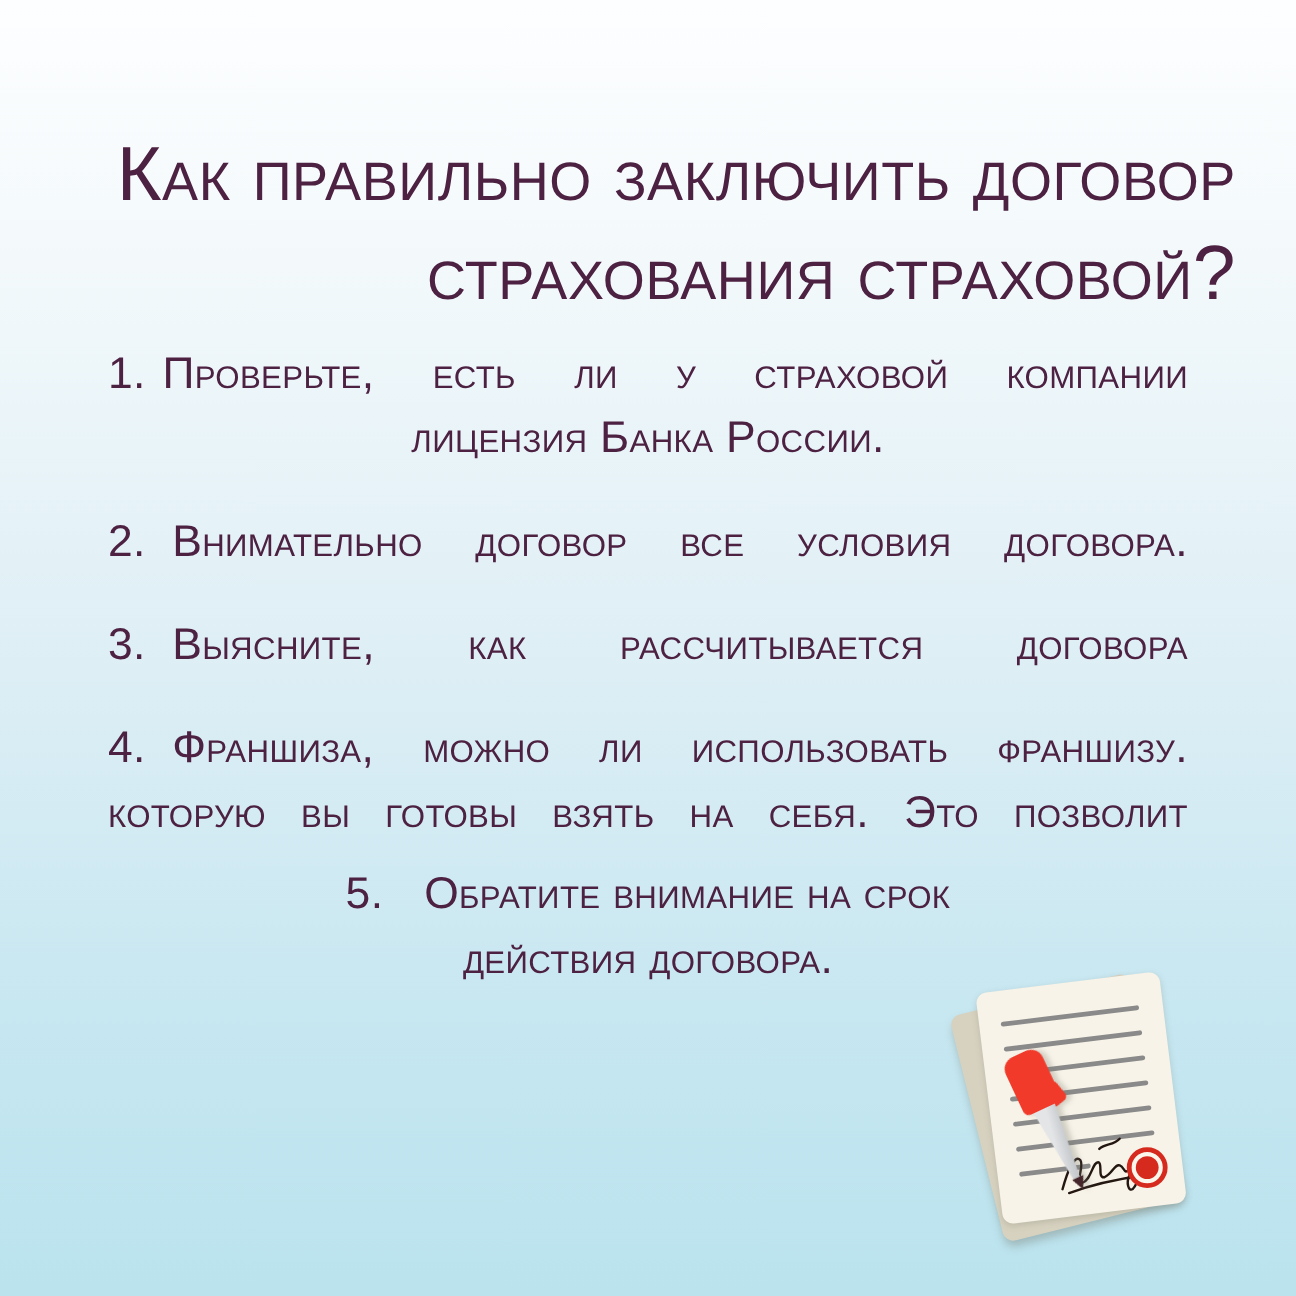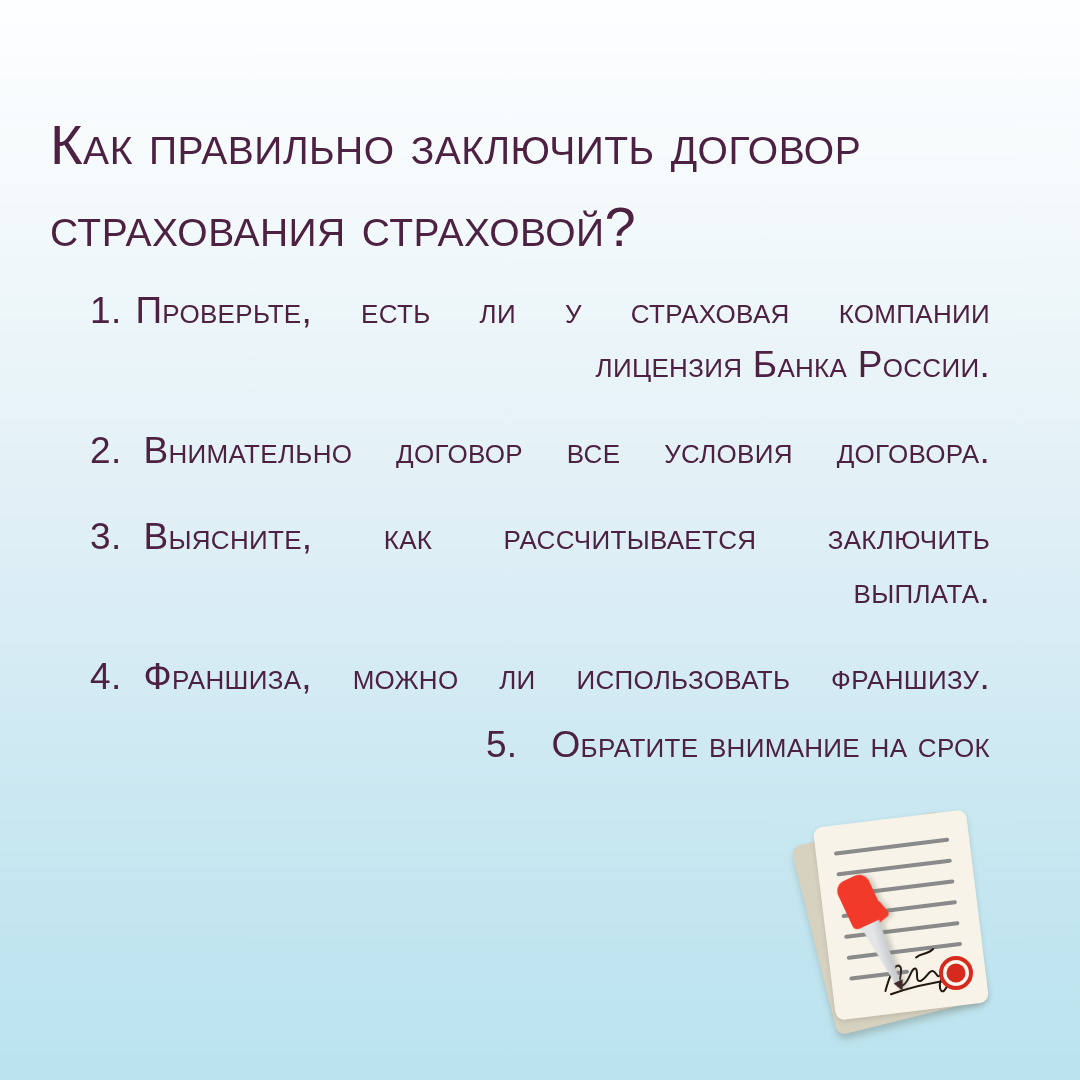--- a/index.html
+++ b/index.html
@@ -9,36 +9,36 @@
   }
   .card {
     position: relative; width: 1080px; height: 1080px; overflow: hidden;
     background: linear-gradient(180deg, #fdfeff 0%, #f3f9fb 20%, #ddeef5 52%, #c7e7f1 78%, #bae3ee 100%);
     color: #4d2142;
   }
 
   
   .title {
     position: absolute; top: 104px; left: 50px; right: 50px; margin: 0;
-    text-align: left; font-weight: normal;
-    font-size: 56px; line-height: 82px; letter-spacing: 0.5px;
+    text-align: right; font-weight: normal;
+    font-size: 64px; line-height: 82px; letter-spacing: 0.5px;
     font-variant: small-caps;
   }
   .tline { display: block; }
 
   
   .content {
     position: absolute; top: 284px; left: 90px; width: 900px;
     font-size: 37px; line-height: 54px; letter-spacing: 0.3px;
     font-variant: small-caps;
   }
   .item { margin-bottom: 32px; }
   .item.i4 { margin-bottom: 14px; }
   .item.i5 { margin-bottom: 0; }
-  .line { text-align: right; }
+  .line { text-align: center; }
   .line.j { text-align: justify; text-align-last: justify; }
   .num { padding-right: 22px; }
   .i1 .num { padding-right: 14px; }
   .i5 .num { padding-right: 34px; }
 
   
   .illus { position: absolute; left: 788px; top: 798px; width: 240px; height: 240px; }
   .sheet { position: absolute; width: 154px; height: 194px; border-radius: 9px; }
   .sheet.back {
     left: 24px; top: 28px; background: #d7d2c0;
@@ -109,39 +109,40 @@
 <div class="card">
 
   <h1 class="title">
     <span class="tline">Как правильно заключить договор</span>
     <span class="tline">страхования страховой?</span>
   </h1>
 
   <div class="content">
 
     <div class="item i1">
-      <div class="line j"><span class="num">1.</span><span>Проверьте, есть ли у страховая компании</span></div>
+      <div class="line j"><span class="num">1.</span><span>Проверьте, есть ли у страховой компании</span></div>
       <div class="line">лицензия Банка России.</div>
     </div>
 
     <div class="item i2">
       <div class="line j"><span class="num">2.</span><span>Внимательно договор все условия договора.</span></div>
     </div>
 
     <div class="item i3">
-      <div class="line j"><span class="num">3.</span><span>Выясните, как рассчитывается заключить</span></div>
-      <div class="line">выплата.</div>
+      <div class="line j"><span class="num">3.</span><span>Выясните, как рассчитывается договора</span></div>
     </div>
 
     <div class="item i4">
       <div class="line j"><span class="num">4.</span><span>Франшиза, можно ли использовать франшизу.</span></div>
+      <div class="line j">которую вы готовы взять на себя. Это позволит</div>
     </div>
 
     <div class="item i5">
       <div class="line"><span class="num">5.</span><span>Обратите внимание на срок</span></div>
+      <div class="line">действия договора.</div>
     </div>
 
   </div>
 
   <div class="illus">
     <div class="sheet back"></div>
     <div class="sheet front">
       <div class="dline l1"></div>
       <div class="dline l2"></div>
       <div class="dline l3"></div>

